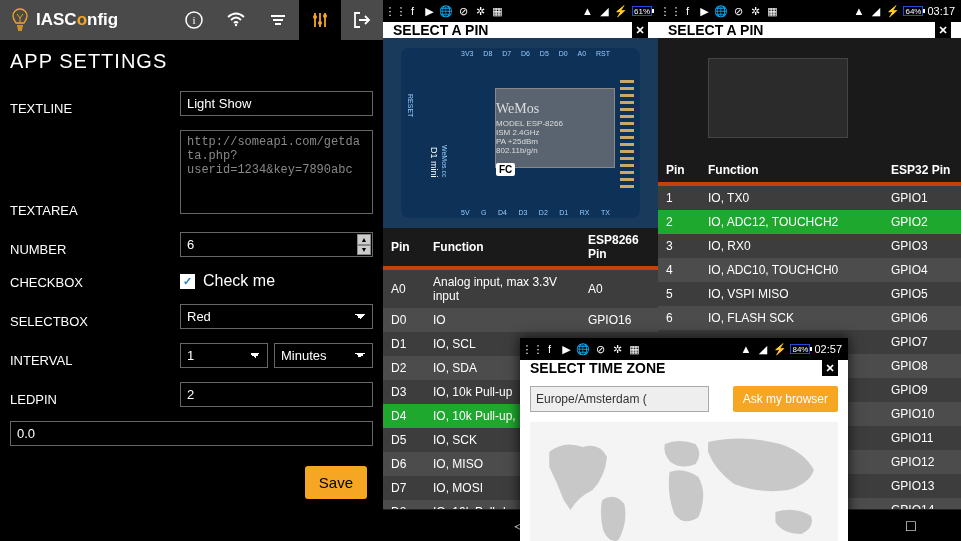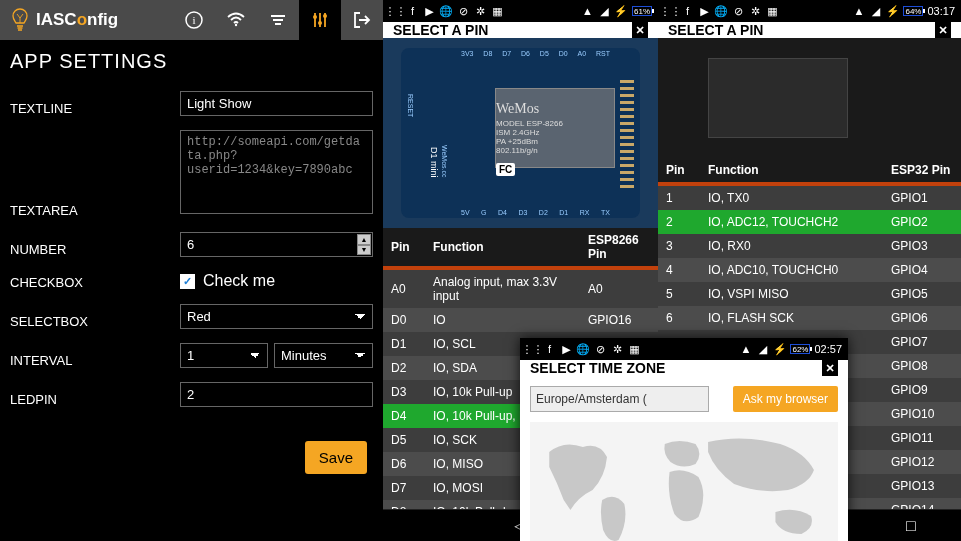--- a/index.html
+++ b/index.html
@@ -179,20 +179,21 @@
         <select><option>Minutes</option></select>
       </div>
     </div>
 
     <div class="frow">
       <div class="flabel">LEDPIN</div>
       <div class="fctrl"><input type="text" value="2" style=""></div>
     </div>
 
     <div class="frow">
+      <div class="fctrl"><input type="text" value="0.0" style=""></div>
     </div>
 
     <button class="save-btn">Save</button>
   </div>
 </div>
 
 <div class="phone phone1">
   <div class="statusbar">
     <div class="sb-left">
       <span class="sb-ico">⋮⋮</span>
@@ -443,21 +444,21 @@
       <span class="sb-ico">▶</span>
       <span class="sb-ico">🌐</span>
       <span class="sb-ico">⊘</span>
       <span class="sb-ico">✲</span>
       <span class="sb-ico">▦</span>
     </div>
     <div class="sb-right">
       <span class="sb-ico">▲</span>
       <span class="sb-ico">◢</span>
       <span class="sb-ico">⚡</span>
-      <span class="batt">62%</span>
+      <span class="batt">84%</span>
       <span>02:57</span>
     </div>
   </div>
   <div class="modal-hdr">
     <span>SELECT TIME ZONE</span>
     <span class="modal-close">✕</span>
   </div>
   <div class="tz-body">
     <div class="tz-ctrls">
       <select class="tz-sel"><option>Europe/Amsterdam (</option></select>

